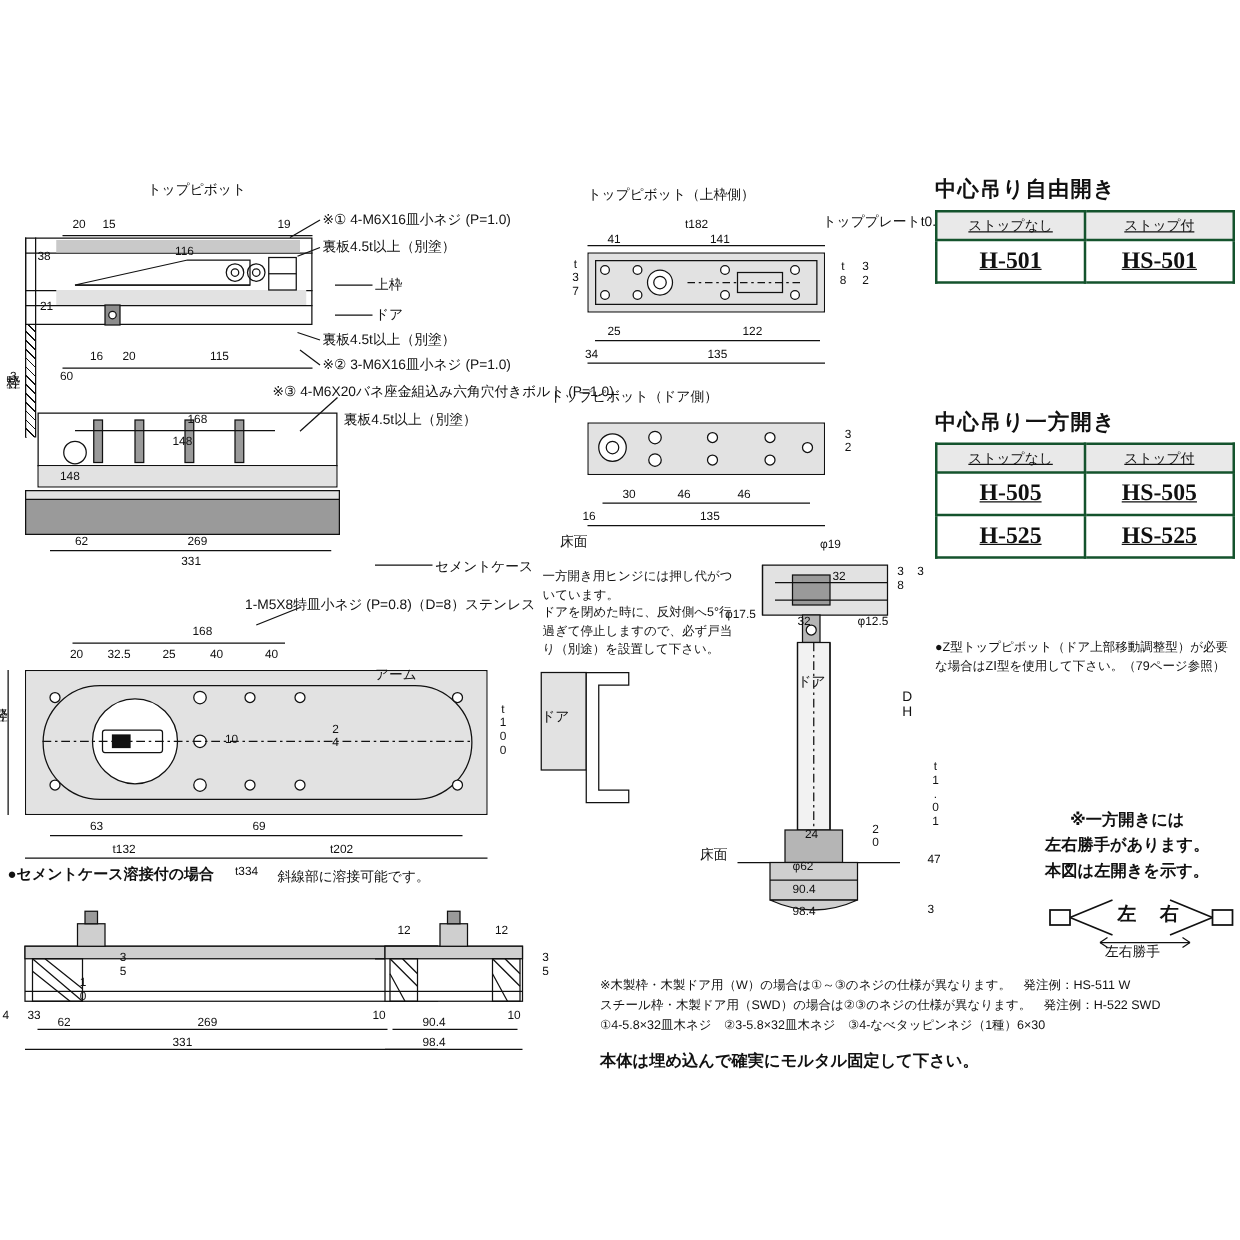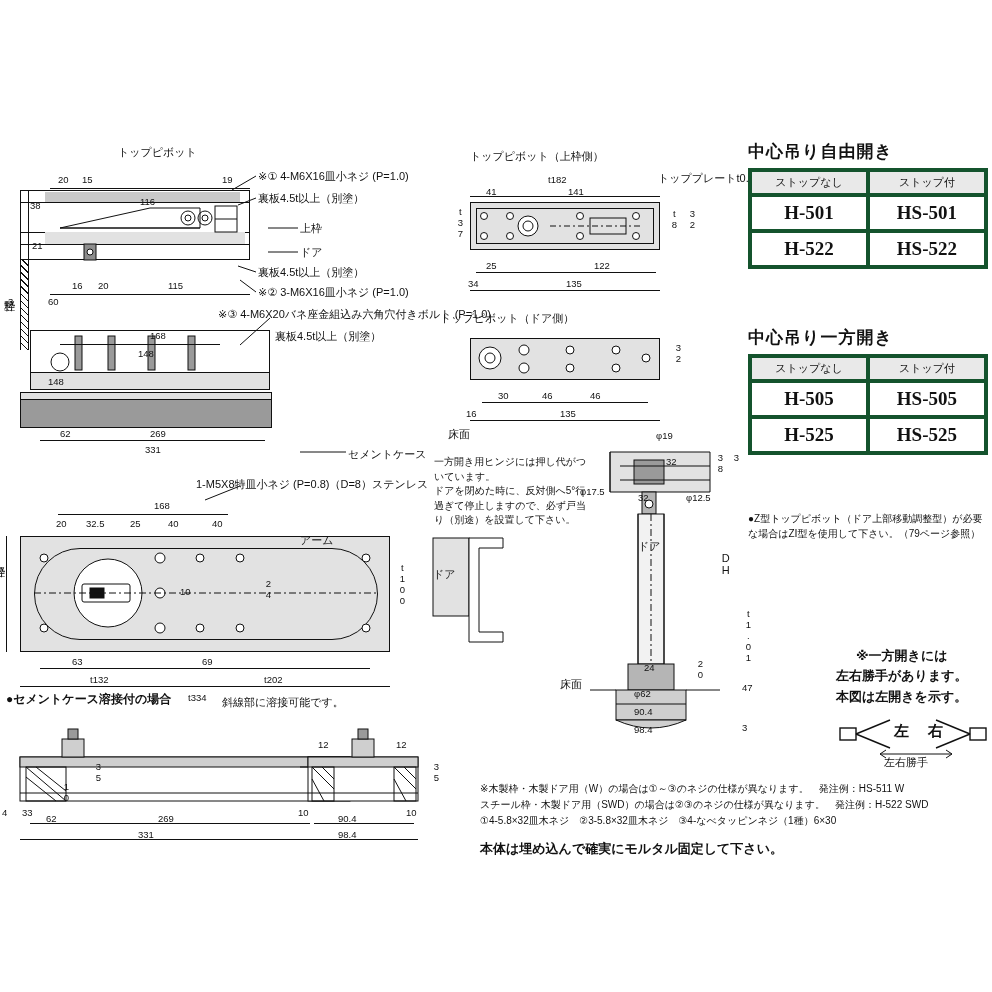--- a/index.html
+++ b/index.html
@@ -10,21 +10,21 @@
   .vert{writing-mode:vertical-rl;text-orientation:upright;}
   .ln{position:absolute;background:#111;}
   .hl{height:1px;}
   .vl{width:1px;}
   .box{position:absolute;border:1px solid #111;box-sizing:border-box;}
   .gray{background:#c9c9c9;}
   .lgray{background:#e2e2e2;}
   .dgray{background:#9a9a9a;}
   .hatch{background:repeating-linear-gradient(45deg,#111 0px,#111 1px,transparent 1px,transparent 5px);}
   table.spec{border-collapse:collapse;}
-  table.spec td,table.spec th{border:4px solid #14532d;text-align:center;font-weight:bold;}
+  table.spec td,table.spec th{border:2px solid #14532d;text-align:center;font-weight:bold;text-decoration:underline;}
   .spec .hdr{font-size:11px;font-weight:normal;background:#e9e9e9;padding:3px 0;}
   .spec .code{font-size:19px;padding:5px 0;font-family:"Liberation Serif",serif;}
   .secttl{font-size:17px;font-weight:bold;letter-spacing:1px;}
   .notebox{font-size:10px;line-height:1.45;}
   svg{position:absolute;overflow:visible;}
   .bigbold{font-size:13px;font-weight:bold;}
 </style>
 </head>
 <body>
 
@@ -367,24 +367,20 @@
   <table class="spec" style="position:absolute;left:0px;top:28px;width:240px;">
     <tbody>
         <tr>
       <th class="hdr" style="width:120px;">ストップなし</th>
       <th class="hdr" style="width:120px;">ストップ付</th>
     </tr>
     <tr>
       <td class="code">H-501</td>
       <td class="code">HS-501</td>
     </tr>
-    <tr>
-      <td class="code">H-522</td>
-      <td class="code">HS-522</td>
-    </tr>
   </tbody>
     </table>
 
   <div class="abs secttl" style="left:0px;top:186px;">中心吊り一方開き</div>
   <table class="spec" style="position:absolute;left:0px;top:214px;width:240px;">
     <tbody>
         <tr>
       <th class="hdr" style="width:120px;">ストップなし</th>
       <th class="hdr" style="width:120px;">ストップ付</th>
     </tr>

